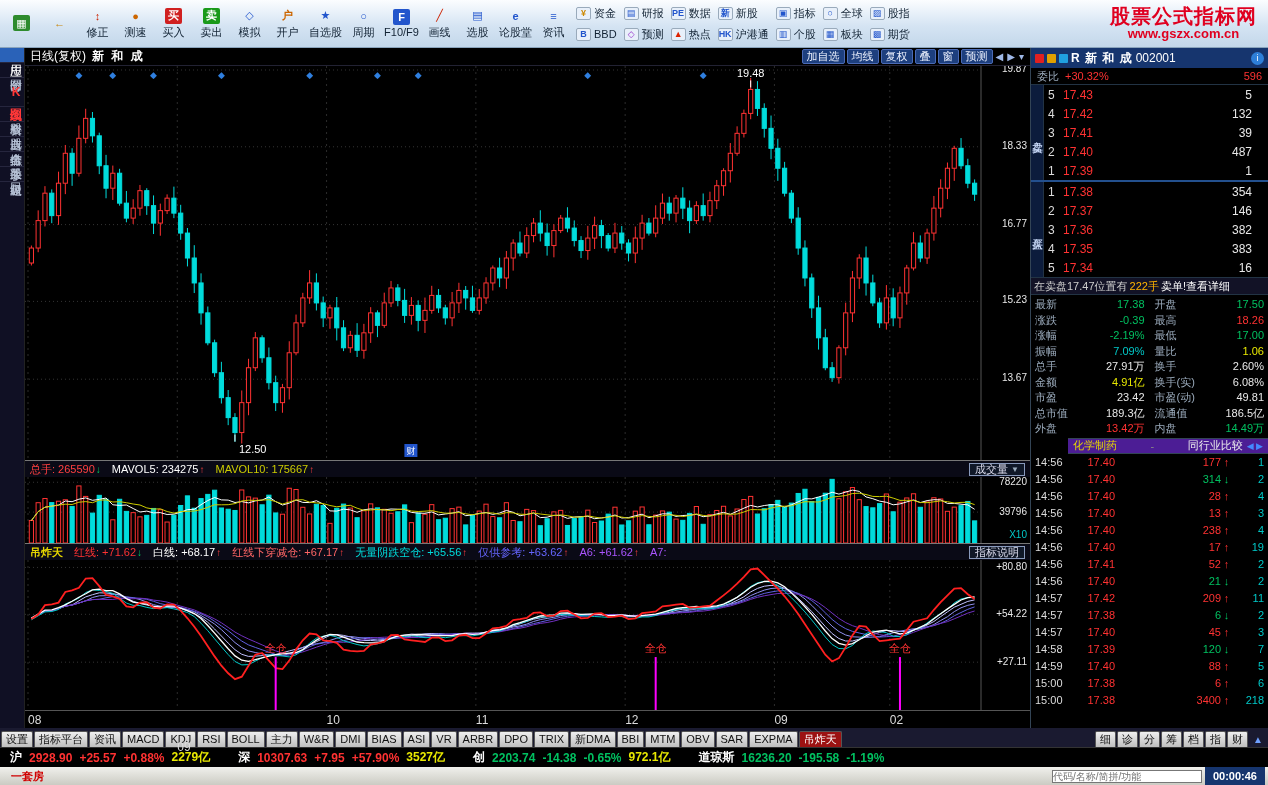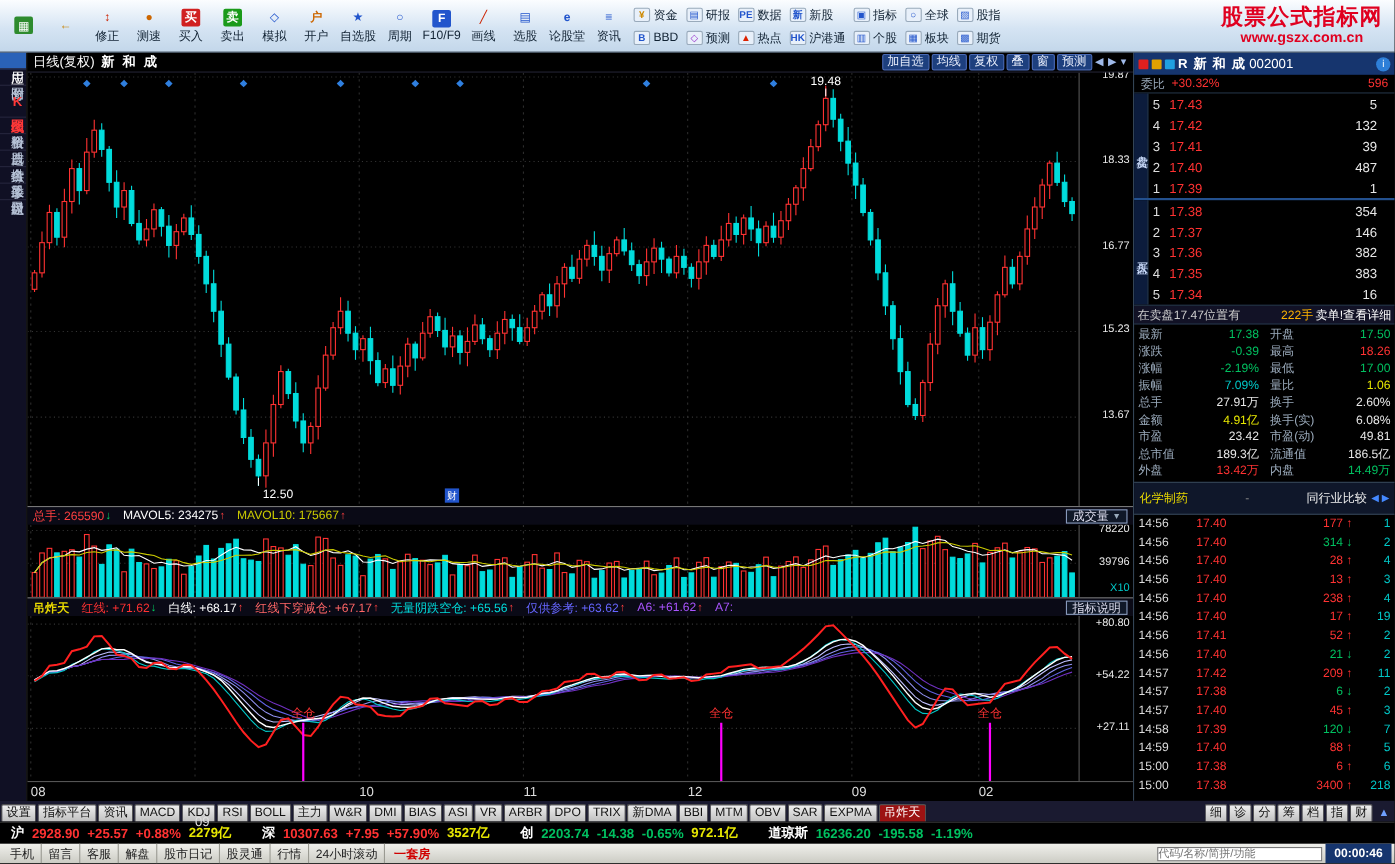--- a/index.html
+++ b/index.html
@@ -46,27 +46,27 @@
   .rp-weibi{height:17px;display:flex;align-items:center;padding:0 6px;gap:6px;border-bottom:1px solid #234;font-size:11px;}
   .book-half{display:flex;}
   .book-label{width:13px;background:#0c1c3c;color:#cfe0ff;writing-mode:vertical-rl;text-orientation:upright;display:flex;align-items:center;justify-content:center;font-size:11px;border-right:1px solid #234;}
   .book-rows{flex:1;}
   .book-row{height:19px;display:flex;align-items:center;padding:0 4px;font-size:12px;}
   .book-row .lvl{width:15px;color:#ddd;}
   .book-row .bp{width:58px;color:#ff3232;}
   .book-row .bv{flex:1;text-align:right;color:#e8e8e8;padding-right:12px;}
   .book-div{height:2px;background:#23508e;}
   .notice{height:18px;background:#121226;display:flex;align-items:center;font-size:11px;padding:0 3px;gap:2px;color:#ccc;border-top:1px solid #234;border-bottom:1px solid #234;white-space:nowrap;}
-  .notice .hl{color:#ffb400;margin-left:35px;}
+  .notice .hl{color:#ffb400;}
   .notice .lk{color:#fff;}
   .stats{padding:2px 4px 1px 4px;display:grid;grid-template-columns:1fr 1fr;column-gap:10px;}
   .stat{display:flex;justify-content:space-between;height:15.5px;line-height:15.5px;font-size:11px;}
   .stat .sl{color:#9aaabb;}
   .c-up{color:#ff3232;} .c-dn{color:#00c060;} .c-yl{color:#e8e800;} .c-cy{color:#00c8c8;} .c-wh{color:#e8e8e8;}
-  .industry{height:30px;border-top:1px solid #345;border-bottom:1px solid #345;background:#0f172a;display:flex;align-items:center;padding:0 5px;gap:4px;font-size:11px;}
+  .industry{height:16px;border-top:1px solid #345;border-bottom:1px solid #345;background:#4c1d95;display:flex;align-items:center;padding:0 5px;gap:4px;font-size:11px;margin-left:37px;}
   .industry .nm{color:#e8d800;}
   .industry .dash{color:#888;flex:1;text-align:center;}
   .industry .cmp{color:#eee;}
   .industry .arr{color:#4488ff;font-size:9px;}
   .ticks{flex:1;overflow:hidden;}
   .tick-row{height:17px;display:flex;align-items:center;padding:0 4px;font-size:11px;}
   .t-time{width:36px;color:#ddd;}
   .t-price{width:44px;text-align:right;color:#ff3232;}
   .t-vol{flex:1;text-align:right;}
   .t-arr{width:11px;text-align:center;}
@@ -1155,28 +1155,18 @@
       <span class="c-yl">972.1亿</span>
       <span class="tk-sp"></span>
       <span>道琼斯</span>
       <span class="c-dn">16236.20</span>
       <span class="c-dn">-195.58</span>
       <span class="c-dn">-1.19%</span>
       <span class="tk-sp"></span>
     </div>
 
   <div class="statusbar">
-    <div id="sbItems" style="display:flex;height:100%">
-        <span class="sb-item">手机</span>
-        <span class="sb-item">留言</span>
-        <span class="sb-item">客服</span>
-        <span class="sb-item">解盘</span>
-        <span class="sb-item">股市日记</span>
-        <span class="sb-item">股灵通</span>
-        <span class="sb-item">行情</span>
-        <span class="sb-item">24小时滚动</span>
-      </div>
     <span class="sb-ad">一套房</span>
     <input class="sb-input" placeholder="代码/名称/简拼/功能" style="">
     <span class="sb-time">00:00:46</span>
   </div>
 
 </div>
 
 </body></html>

